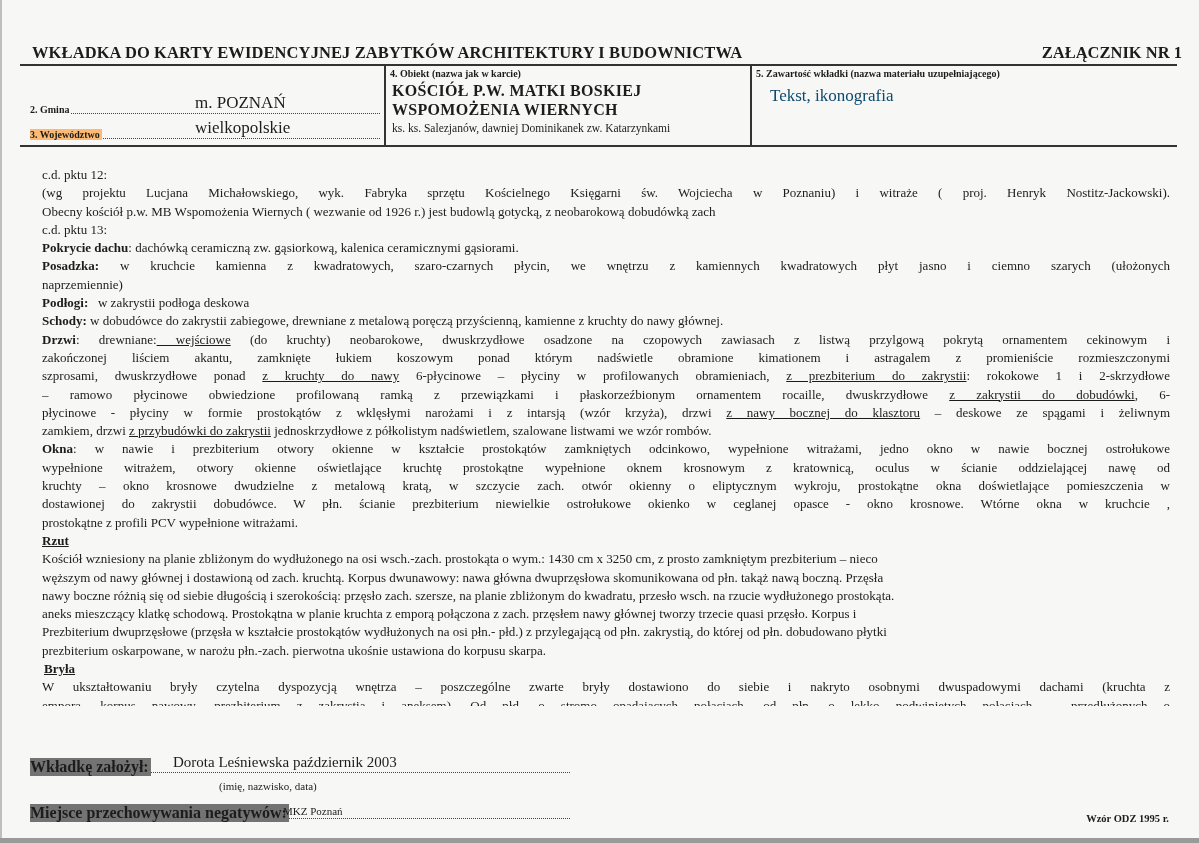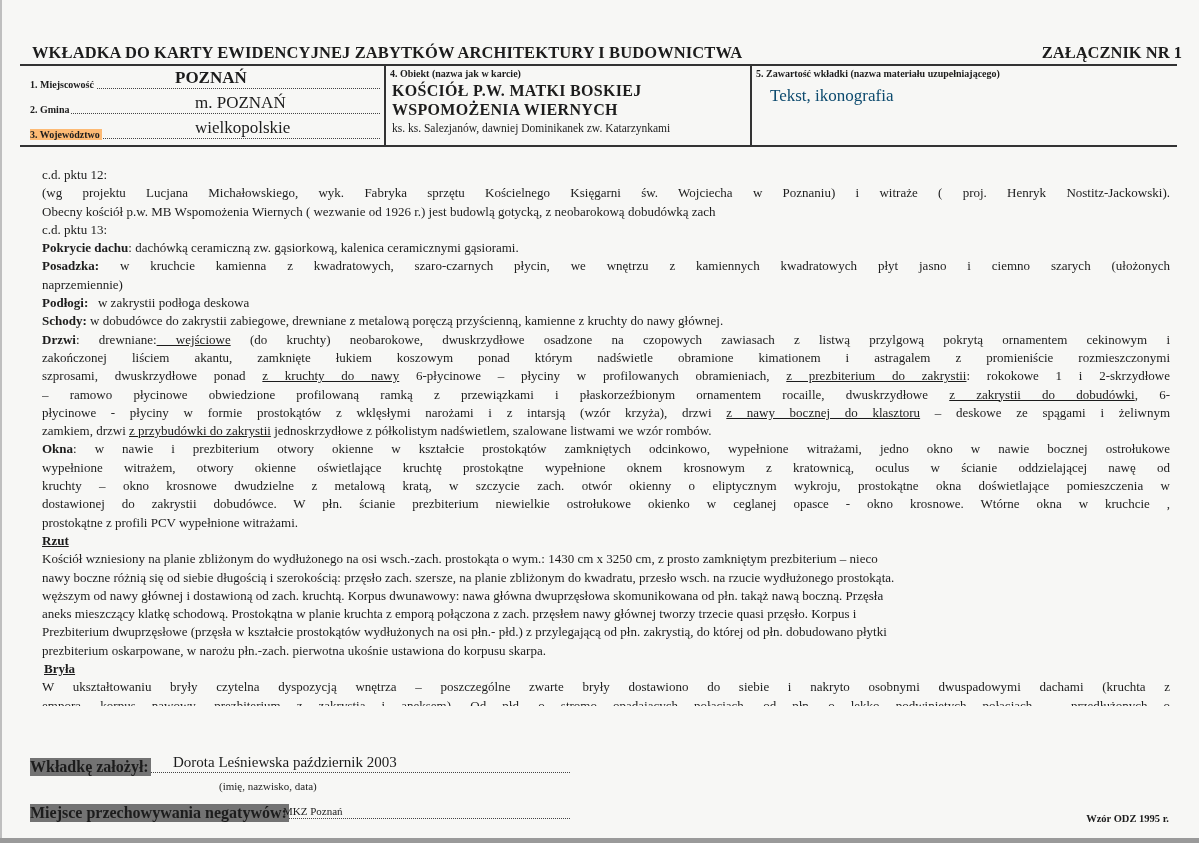--- a/index.html
+++ b/index.html
@@ -57,25 +57,20 @@
 <div class="page">
   <div class="left-edge"></div>
 
   <div class="title-row">
     <div class="title">WKŁADKA DO KARTY EWIDENCYJNEJ ZABYTKÓW ARCHITEKTURY I BUDOWNICTWA</div>
     <div class="annex">ZAŁĄCZNIK NR 1</div>
   </div>
 
   <div class="header-table">
     <div class="cell c1">
-      <div class="field-row" style="top:4px;">
-        <div class="field-dots"></div>
-        <span class="field-label" style="background:#f7f7f5;padding-right:2px;">1. Miejscowość</span>
-        <span class="field-value bold" style="left:145px;">POZNAŃ</span>
-      </div>
       <div class="field-row" style="top:29px;">
         <div class="field-dots"></div>
         <span class="field-label" style="background:#f7f7f5;padding-right:2px;">2. Gmina</span>
         <span class="field-value" style="left:165px;">m. POZNAŃ</span>
       </div>
       <div class="field-row" style="top:54px;">
         <div class="field-dots"></div>
         <span class="field-label" style="background:#fdba74;padding-right:2px;">3. Województwo</span>
         <span class="field-value" style="left:165px;">wielkopolskie</span>
       </div>
@@ -110,22 +105,22 @@
     <span class="ln just"><span>– ramowo płycinowe obwiedzione profilowaną ramką z przewiązkami i płaskorzeźbionym ornamentem rocaille, dwuskrzydłowe </span><span class="u">z zakrystii do dobudówki</span><span>, 6-</span></span>
     <span class="ln just"><span>płycinowe - płyciny w formie prostokątów z wklęsłymi narożami i z intarsją (wzór krzyża), drzwi </span><span class="u">z nawy  bocznej do klasztoru</span><span> – deskowe ze spągami i żeliwnym</span></span>
     <span class="ln"><span>zamkiem, drzwi </span><span class="u">z przybudówki do zakrystii</span><span> jednoskrzydłowe z półkolistym nadświetlem, szalowane listwami we wzór rombów.</span></span>
     <span class="ln just"><span class="b">Okna</span><span>: w nawie i prezbiterium otwory okienne w kształcie prostokątów zamkniętych odcinkowo, wypełnione witrażami, jedno okno w nawie bocznej ostrołukowe</span></span>
     <span class="ln just">wypełnione witrażem, otwory okienne oświetlające kruchtę prostokątne wypełnione oknem krosnowym z kratownicą, oculus w ścianie oddzielającej nawę od</span>
     <span class="ln just">kruchty – okno krosnowe dwudzielne z metalową kratą, w szczycie zach. otwór okienny o eliptycznym wykroju, prostokątne okna doświetlające pomieszczenia w</span>
     <span class="ln just">dostawionej do zakrystii dobudówce. W płn. ścianie prezbiterium niewielkie ostrołukowe okienko w ceglanej opasce - okno krosnowe. Wtórne okna w kruchcie ,</span>
     <span class="ln">prostokątne z profili PCV wypełnione witrażami.</span>
     <span class="ln b u">Rzut</span>
     <span class="ln">Kościół wzniesiony na planie zbliżonym do wydłużonego na osi wsch.-zach. prostokąta o wym.: 1430 cm x 3250 cm, z prosto zamkniętym prezbiterium – nieco</span>
+    <span class="ln">węższym od nawy głównej i dostawioną od zach. kruchtą. Korpus dwunawowy: nawa główna dwuprzęsłowa skomunikowana  od płn. takąż nawą boczną. Przęsła</span>
     <span class="ln">nawy boczne różnią się od siebie długością i szerokością: przęsło zach. szersze, na planie zbliżonym do kwadratu, przesło wsch. na rzucie wydłużonego prostokąta.</span>
-    <span class="ln">węższym od nawy głównej i dostawioną od zach. kruchtą. Korpus dwunawowy: nawa główna dwuprzęsłowa skomunikowana  od płn. takąż nawą boczną. Przęsła</span>
     <span class="ln">aneks mieszczący klatkę schodową. Prostokątna w planie kruchta z emporą połączona z zach. przęsłem nawy głównej tworzy trzecie quasi przęsło. Korpus i</span>
     <span class="ln">Prezbiterium dwuprzęsłowe (przęsła w kształcie prostokątów wydłużonych na osi płn.- płd.) z przylegającą od płn. zakrystią, do której od płn. dobudowano płytki</span>
     <span class="ln">prezbiterium oskarpowane, w narożu płn.-zach. pierwotna ukośnie ustawiona do korpusu skarpa.</span>
     <span class="ln b u" style="padding-left:2px;">Bryła</span>
     <span class="ln just">W ukształtowaniu bryły czytelna dyspozycją wnętrza – poszczególne zwarte bryły dostawiono do siebie i nakryto osobnymi dwuspadowymi dachami (kruchta z</span>
     <span class="ln just clip"><span>emporą, korpus nawowy, prezbiterium z zakrystią i aneksem). Od płd. o stromo opadających połaciach, od płn. o lekko podwiniętych połaciach – przedłużonych o</span></span>
   </div>
 
   <div class="footer">
     <div class="f-row" style="top:0;">

